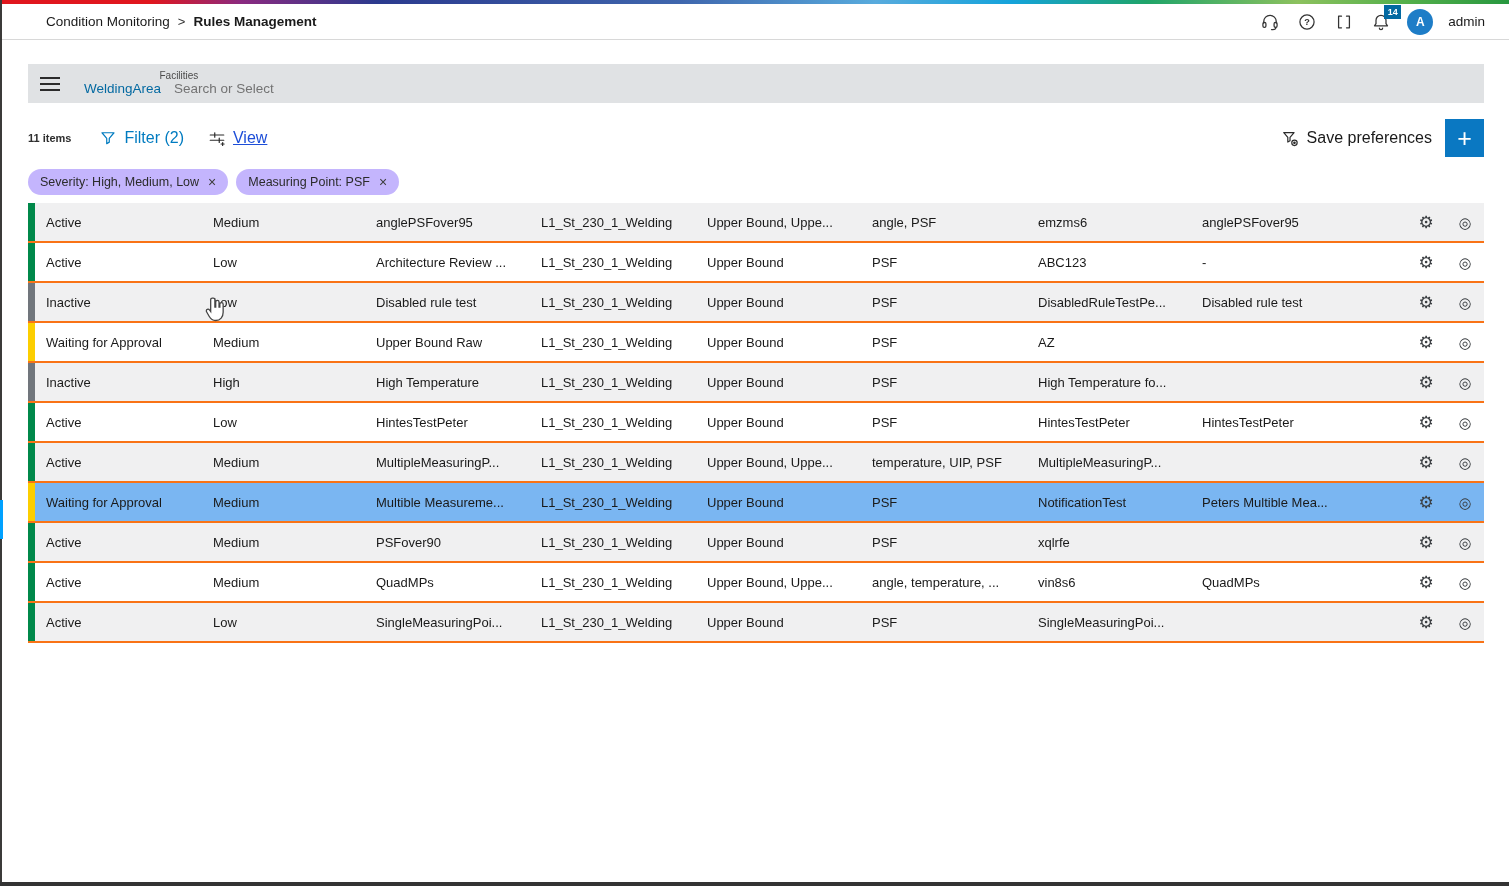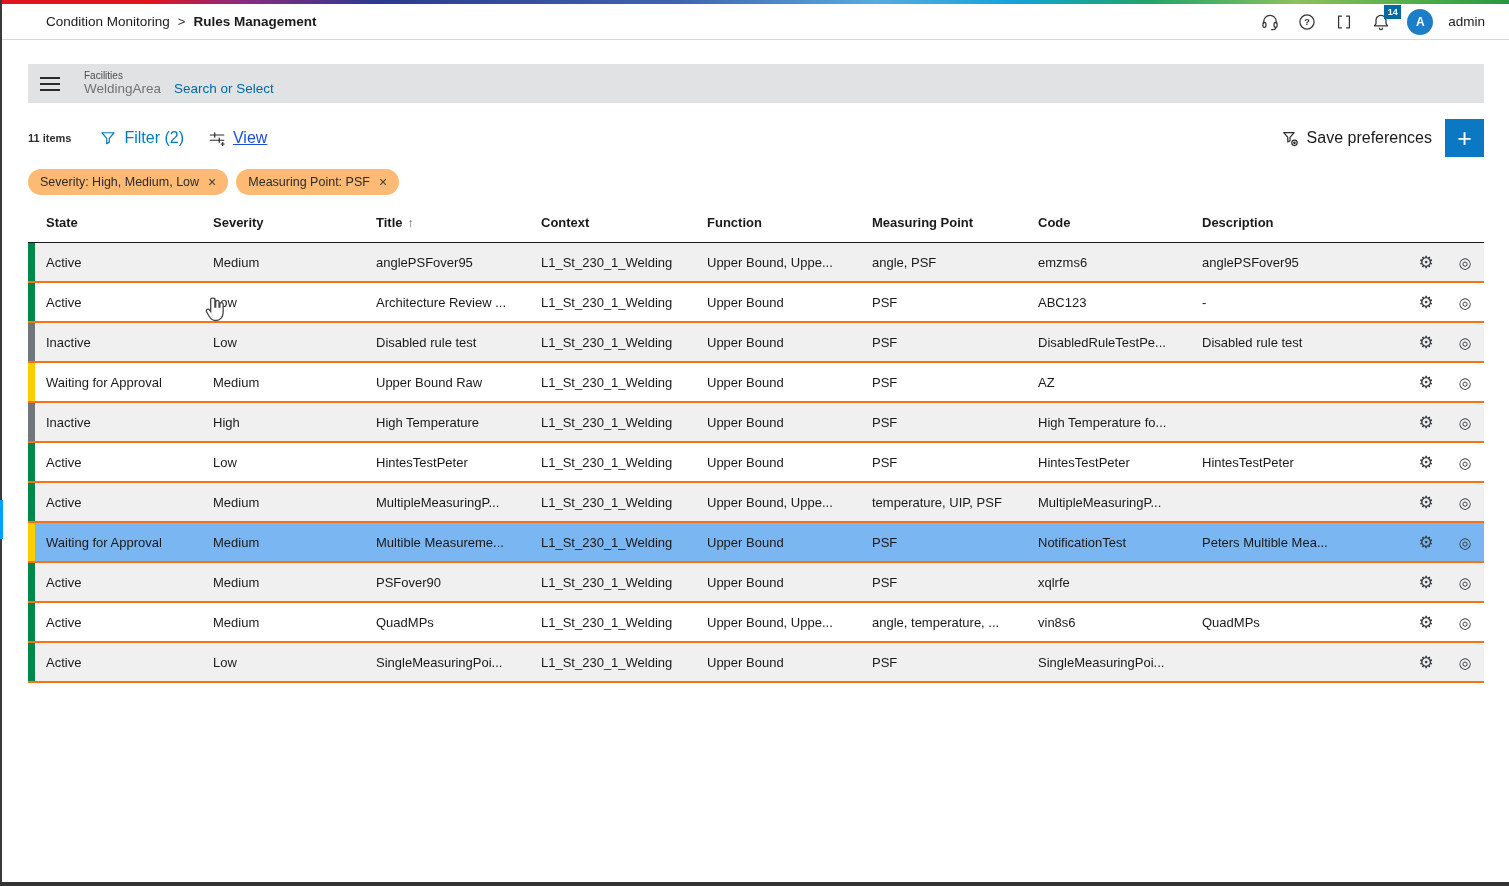--- a/index.html
+++ b/index.html
@@ -28,44 +28,44 @@
   .avatar { width:26px; height:26px; border-radius:50%; background:#1e7dc7; color:#fff; font-size:12px; font-weight:bold;
     display:flex; align-items:center; justify-content:center; }
   .username { font-size:13.5px; }
 
   
   .main { margin-left:28px; width:1456px; }
 
   .facilities-bar { margin-top:24px; height:39px; background:#e0e2e4; display:flex; align-items:center; }
   .burger { width:44px; display:flex; justify-content:center; cursor:pointer; }
   .fac-block { display:flex; flex-direction:column; justify-content:center; margin-left:12px; line-height:1.15; }
-  .fac-label { font-size:10px; color:#4c4c4c; }
+  .fac-label { font-size:10px; color:#4c4c4c;text-align:center; }
   .fac-row { display:flex; align-items:baseline; gap:13px; }
-  .fac-value { font-size:13.5px; color:#737373; }
-  .fac-placeholder { font-size:13.5px; color:#0369a1; }
+  .fac-value { font-size:13.5px; color:#0369a1; }
+  .fac-placeholder { font-size:13.5px; color:#737373; }
 
   .toolbar { margin-top:15px; height:40px; display:flex; align-items:center; }
   .items-count { font-size:11px; font-weight:bold; color:#2e2e2e; margin-right:12px; white-space:nowrap; }
   .search-field { width:193px; height:38px; background:#e9e9e9; border:none; border-bottom:1.5px solid #3c3c3c;
     display:flex; align-items:center; padding:0 8px 0 12px; }
   .search-field input { border:none; outline:none; background:transparent; flex:1; font-size:13.5px;
     font-family:"Liberation Sans",sans-serif; color:#1a1a1a; }
   .search-field input::placeholder { color:#8e9298; }
   .tbtn { display:flex; align-items:center; gap:7px; font-size:16px; cursor:pointer; background:none; border:none;
     font-family:"Liberation Sans",sans-serif; }
   .filter-btn { color:#007bc0; margin-left:16px; }
   .view-btn { color:#1d4ed8; margin-left:24px;text-decoration:underline; }
   .right-tools { margin-left:auto; display:flex; align-items:center; gap:13px; }
   .save-pref { color:#1a1a1a; }
   .add-btn { width:39px; height:38px; background:#0a78c2; color:#fff; border:none; font-size:25px; font-weight:300;
     display:flex; align-items:center; justify-content:center; cursor:pointer; line-height:1;
     font-family:"Liberation Sans",sans-serif; }
 
   .chips { margin-top:11px; display:flex; gap:8px; }
-  .chip { height:26px; background:#fdba74; border-radius:13px; display:flex; align-items:center;
+  .chip { height:26px; background:#c4b5fd; border-radius:13px; display:flex; align-items:center;
     padding:0 12px; font-size:12.5px; color:#2b2b2b; }
   .chip .x { margin-left:9px; font-size:14px; color:#3c3c3c; cursor:pointer; line-height:1; }
 
   
   .table { margin-top:8px; }
   .trow { display:grid;
     grid-template-columns:7px 167px 163px 165px 166px 165px 166px 164px 215px 40px 38px;
     align-items:center; height:40px; border-bottom:2px solid #f97316; }
   .trow.head { border-bottom:1.5px solid #1a1a1a; font-weight:bold; }
   .trow.head .cell { font-size:13px; cursor:pointer; }
@@ -184,35 +184,20 @@
       <span>Severity: High, Medium, Low</span>
       <span class="x">×</span>
     </span>
     <span class="chip">
       <span>Measuring Point: PSF</span>
       <span class="x">×</span>
     </span>
   </div>
 
   <div class="table">
-    <div class="trow head">
-      <div class="statebar"></div>
-      <div class="cell">State</div>
-      <div class="cell">Severity</div>
-      <div class="cell">
-        <span>Title</span><span class="sort-arrow">↑</span>
-      </div>
-      <div class="cell">Context</div>
-      <div class="cell">Function</div>
-      <div class="cell">Measuring Point</div>
-      <div class="cell">Code</div>
-      <div class="cell">Description</div>
-      <div class="icell"></div>
-      <div class="icell"></div>
-    </div>
     <div class="rows">
         <div class="trow">
     <div class="statebar" style="background: rgb(0, 136, 74);"></div>
     <div class="cell">Active</div>
     <div class="cell">Medium</div>
     <div class="cell">anglePSFover95</div>
     <div class="cell">L1_St_230_1_Welding</div>
     <div class="cell">Upper Bound, Uppe...</div>
     <div class="cell">angle, PSF</div>
     <div class="cell">emzms6</div>

